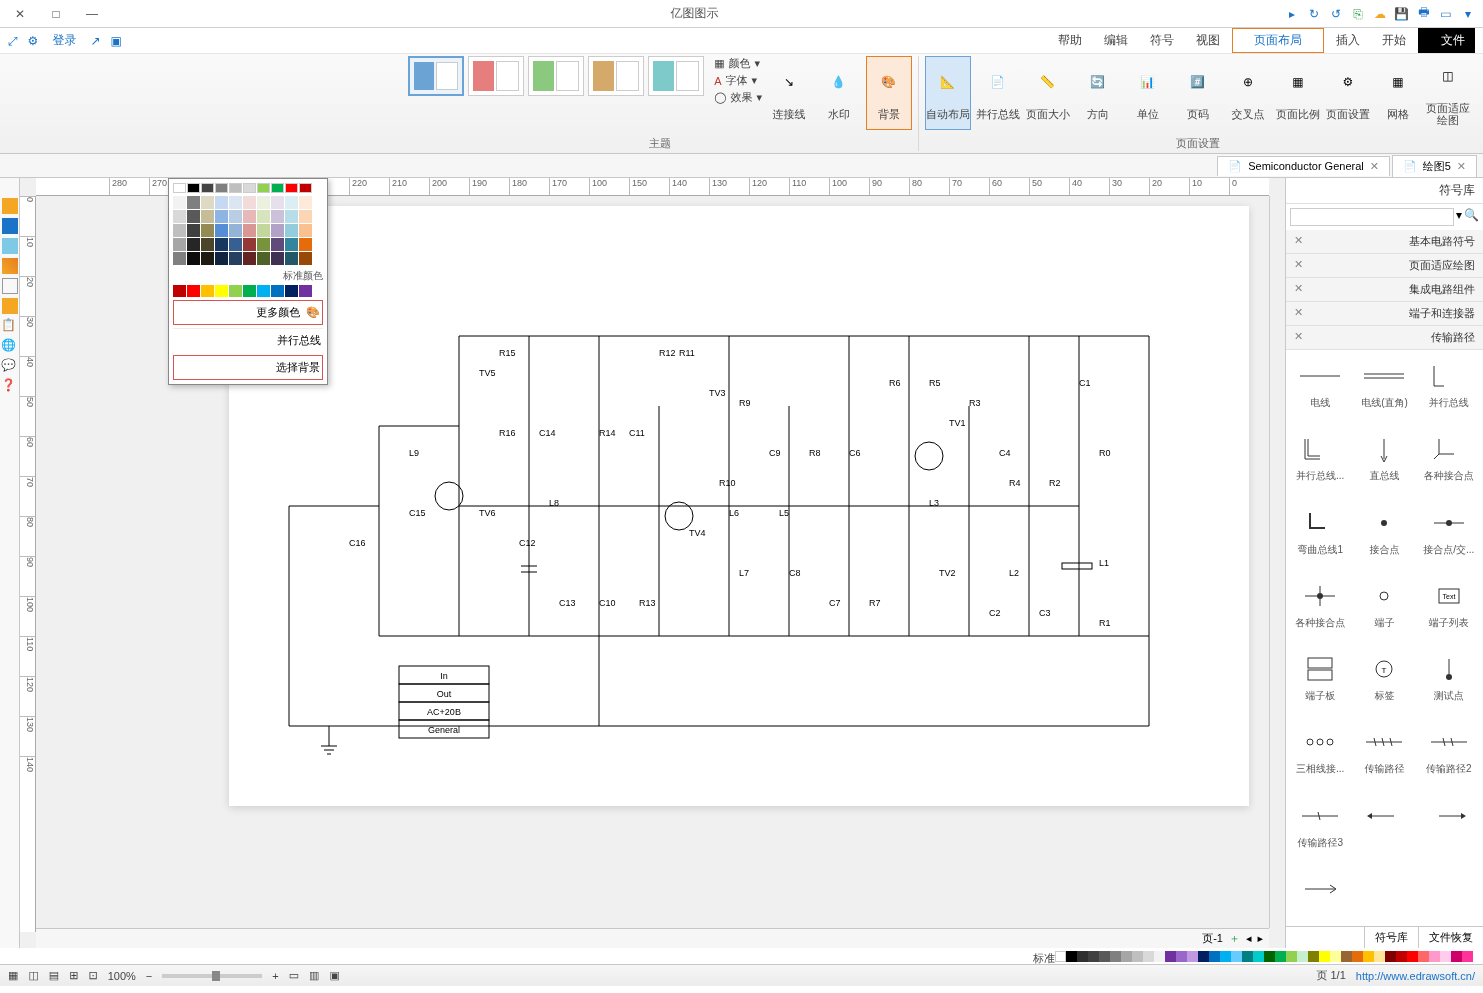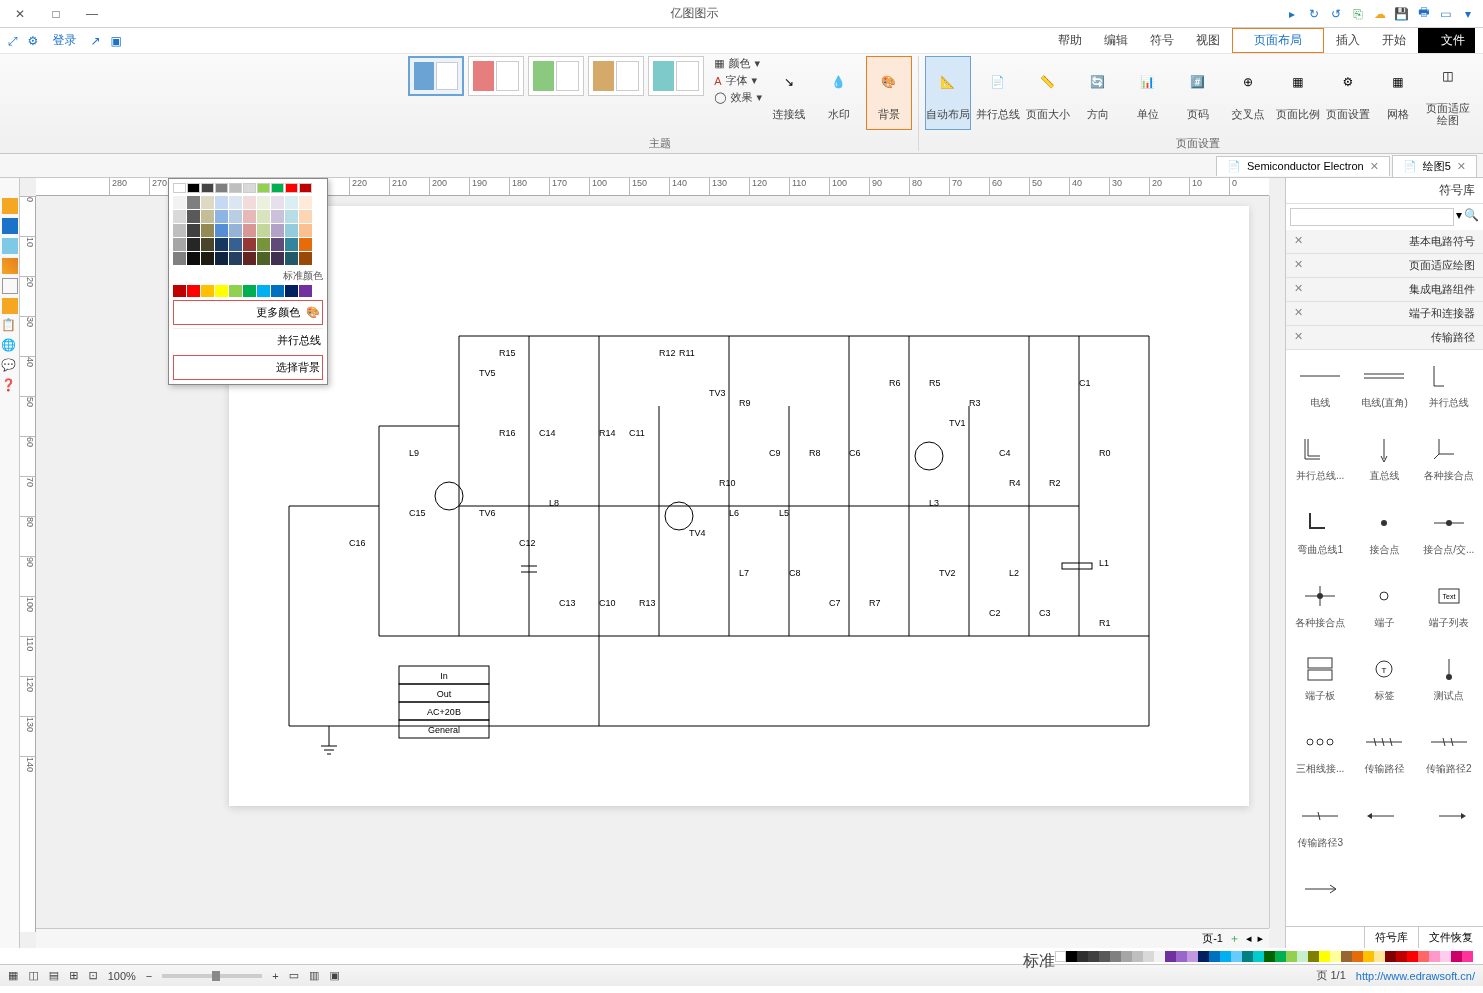--- a/index.html
+++ b/index.html
@@ -79,21 +79,21 @@
 .color-popup .std-row span { width: 13px; height: 12px; }
 .color-popup .link-row { font-size: 11px; padding: 4px 2px; display: flex; justify-content: flex-end; align-items: center; gap: 6px; border-top: 1px solid #eee; margin-top: 3px; }
 .color-popup .link-row.boxed { border: 1px solid #d9534f; }
 
 
 .page-tabs { position: absolute; bottom: 0; left: 36px; right: 16px; height: 20px; background: #f6f6f6; display: flex; flex-direction: row-reverse; align-items: center; padding: 0 6px; gap: 6px; font-size: 11px; border-top: 1px solid #c8c8c8; }
 
 
 .colorstrip { height: 16px; display: flex; padding: 2px 10px; gap: 0; justify-content: flex-end; align-items: center; }
 .colorstrip span { width: 11px; height: 11px; }
-.colorstrip .lbl { font-size: 16px; color: #444; margin-left: 8px; width: auto; }
+.colorstrip .lbl { font-size: 11px; color: #444; margin-left: 8px; width: auto; }
 
 
 .statusbar { height: 22px; background: linear-gradient(#f6f6f6,#ececec); border-top: 1px solid #c8c8c8; display: flex; align-items: center; justify-content: space-between; padding: 0 8px; font-size: 11px; color: #444; }
 .statusbar .left, .statusbar .right { display: flex; gap: 10px; align-items: center; }
 .zoom-slider { width: 100px; height: 4px; background: #ccc; position: relative; }
 .zoom-slider .thumb { position: absolute; left: 50%; top: -3px; width: 8px; height: 10px; background: #888; }
 
 
 .vscroll { position: absolute; right: 0; top: 18px; bottom: 20px; width: 16px; background: #f0f0f0; border-left: 1px solid #ccc; }
 
@@ -252,21 +252,21 @@
 </div>
 
 <div class="doctabs">
   <div class="doctab">
       <span>📄</span>
       <span>绘图5</span>
       <span class="x">✕</span>
     </div>
   <div class="doctab">
       <span>📄</span>
-      <span>Semiconductor Electron</span>
+      <span>Semiconductor General</span>
       <span class="x">✕</span>
     </div>
 </div>
 
 <div class="main">
 
   <div class="sidebar-right">
     <div class="sidebar-title">符号库</div>
     <div class="sidebar-search">
       <input placeholder="" style="">

